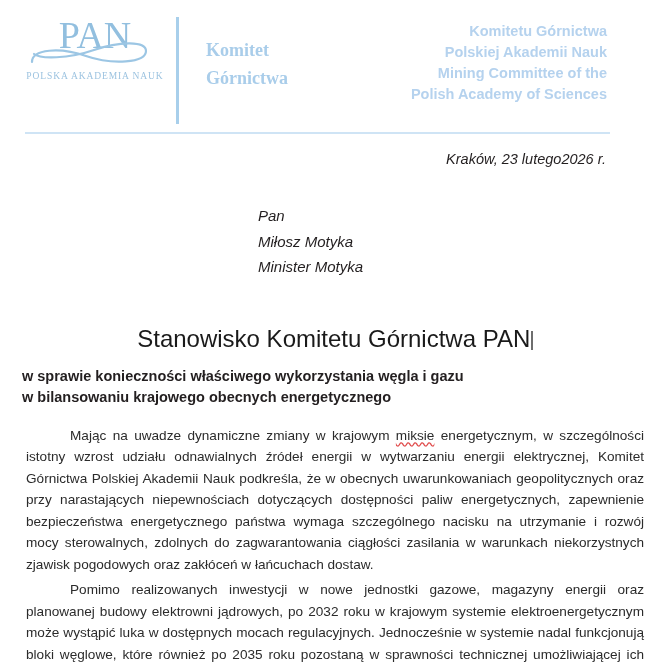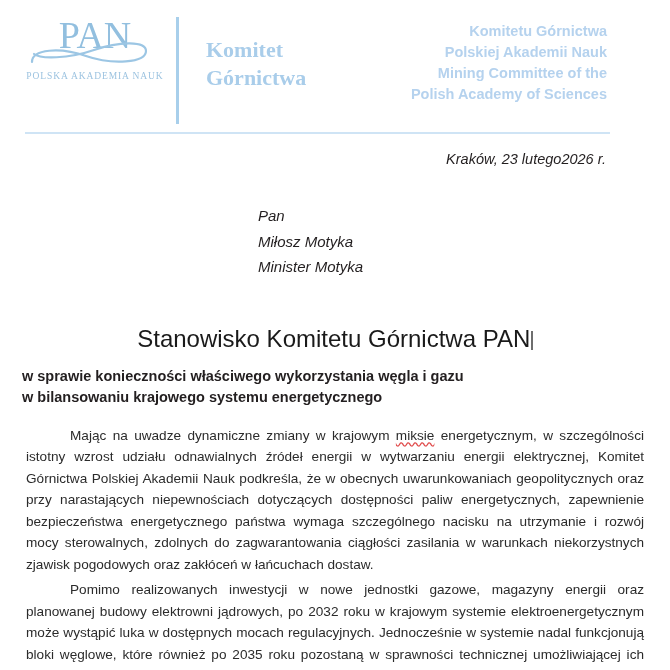--- a/index.html
+++ b/index.html
@@ -48,21 +48,21 @@
     width: 3px;
     height: 107px;
     background: #a8cfeb;
   }
   .committee-serif {
     position: absolute;
     left: 206px;
     top: 36px;
     font-family: "Liberation Serif", serif;
     font-weight: bold;
-    font-size: 22px;
+    font-size: 18px;
     line-height: 28px;
     color: #a9cdea;
   }
   .header-right {
     position: absolute;
     right: 63px;
     top: 21px;
     text-align: right;
     font-family: "Liberation Sans", sans-serif;
     font-weight: bold;
@@ -180,21 +180,21 @@
   <div class="addressee">
     <div>Pan</div>
     <div>Miłosz Motyka</div>
     <div>Minister Motyka</div>
   </div>
 
   <div class="doc-title"><span>Stanowisko Komitetu Górnictwa PAN</span><span class="caret"></span></div>
 
   <div class="doc-subtitle">
     <div>w sprawie konieczności właściwego wykorzystania węgla i gazu</div>
-    <div>w bilansowaniu krajowego systemu energetycznego</div>
+    <div>w bilansowaniu krajowego obecnych energetycznego</div>
   </div>
 
   <div class="body-text">
     <p><span>Mając na uwadze dynamiczne zmiany w krajowym </span><span class="misspelled">miksie</span><span> energetycznym, w szczególności istotny wzrost udziału odnawialnych źródeł energii w wytwarzaniu energii elektrycznej, Komitet Górnictwa Polskiej Akademii Nauk podkreśla, że w obecnych uwarunkowaniach geopolitycznych oraz przy narastających niepewnościach dotyczących dostępności paliw energetycznych, zapewnienie bezpieczeństwa energetycznego państwa wymaga szczególnego nacisku na utrzymanie i rozwój mocy sterowalnych, zdolnych do zagwarantowania ciągłości zasilania w warunkach niekorzystnych zjawisk pogodowych oraz zakłóceń w łańcuchach dostaw.</span></p>
     <p>Pomimo realizowanych inwestycji w nowe jednostki gazowe, magazyny energii oraz planowanej budowy elektrowni jądrowych, po 2032 roku w krajowym systemie elektroenergetycznym może wystąpić luka w dostępnych mocach regulacyjnych. Jednocześnie w systemie nadal funkcjonują bloki węglowe, które również po 2035 roku pozostaną w sprawności technicznej umożliwiającej ich wykorzystanie jako źródeł rezerwowych</p>
   </div>
 
 </div>
 
 </body></html>

